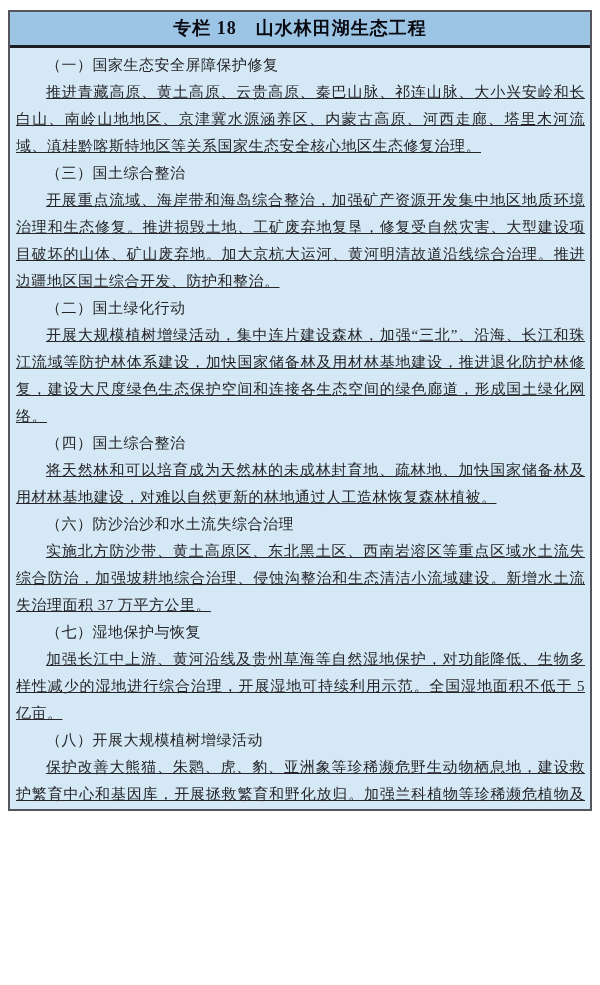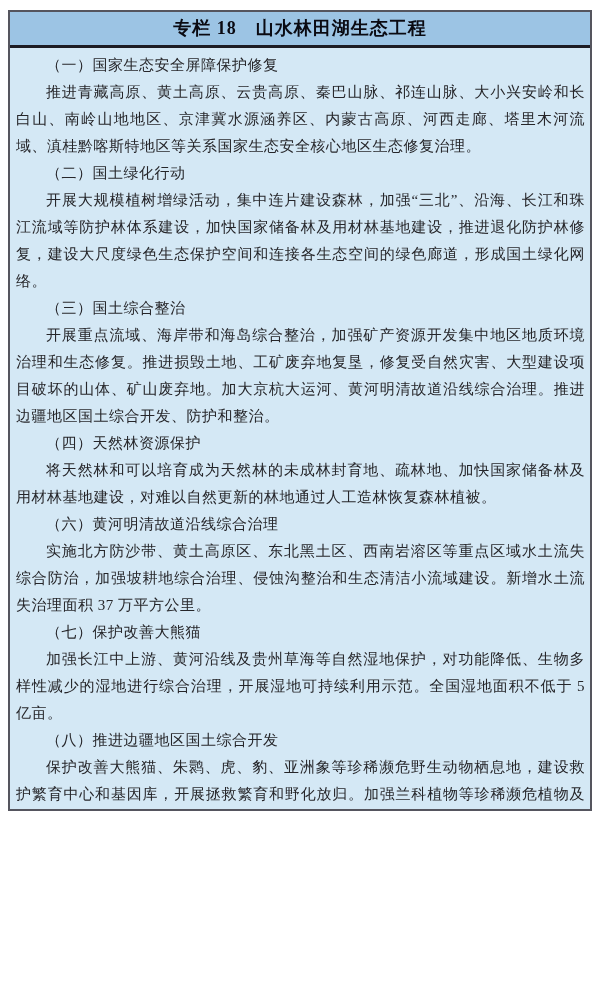--- a/index.html
+++ b/index.html
@@ -50,65 +50,66 @@
   .sec-heading{
     text-indent:2em;
     text-align:left;
     letter-spacing:0.5px;
   }
   .sec-para{
     text-indent:2em;
     text-align:justify;
     text-justify:inter-ideograph;
     letter-spacing:0.5px;
+    text-decoration:underline;
   }
 </style>
 </head>
 <body>
 
 <div class="page">
   <div class="panel">
     <div class="panel-header">
       <span>专栏 18　山水林田湖生态工程</span>
     </div>
     <div class="panel-body">
 
       <section>
         <p class="sec-heading">（一）国家生态安全屏障保护修复</p>
         <p class="sec-para">推进青藏高原、黄土高原、云贵高原、秦巴山脉、祁连山脉、大小兴安岭和长白山、南岭山地地区、京津冀水源涵养区、内蒙古高原、河西走廊、塔里木河流域、滇桂黔喀斯特地区等关系国家生态安全核心地区生态修复治理。</p>
       </section>
 
       <section>
+        <p class="sec-heading">（三）国土综合整治</p>
+        <p class="sec-para">开展重点流域、海岸带和海岛综合整治，加强矿产资源开发集中地区地质环境治理和生态修复。推进损毁土地、工矿废弃地复垦，修复受自然灾害、大型建设项目破坏的山体、矿山废弃地。加大京杭大运河、黄河明清故道沿线综合治理。推进边疆地区国土综合开发、防护和整治。</p>
+      </section>
+
+      <section>
         <p class="sec-heading">（二）国土绿化行动</p>
         <p class="sec-para">开展大规模植树增绿活动，集中连片建设森林，加强“三北”、沿海、长江和珠江流域等防护林体系建设，加快国家储备林及用材林基地建设，推进退化防护林修复，建设大尺度绿色生态保护空间和连接各生态空间的绿色廊道，形成国土绿化网络。</p>
       </section>
 
       <section>
-        <p class="sec-heading">（三）国土综合整治</p>
-        <p class="sec-para">开展重点流域、海岸带和海岛综合整治，加强矿产资源开发集中地区地质环境治理和生态修复。推进损毁土地、工矿废弃地复垦，修复受自然灾害、大型建设项目破坏的山体、矿山废弃地。加大京杭大运河、黄河明清故道沿线综合治理。推进边疆地区国土综合开发、防护和整治。</p>
-      </section>
-
-      <section>
-        <p class="sec-heading">（四）天然林资源保护</p>
+        <p class="sec-heading">（四）国土综合整治</p>
         <p class="sec-para">将天然林和可以培育成为天然林的未成林封育地、疏林地、加快国家储备林及用材林基地建设，对难以自然更新的林地通过人工造林恢复森林植被。</p>
       </section>
 
       <section>
       </section>
 
       <section>
-        <p class="sec-heading">（六）黄河明清故道沿线综合治理</p>
+        <p class="sec-heading">（六）防沙治沙和水土流失综合治理</p>
         <p class="sec-para">实施北方防沙带、黄土高原区、东北黑土区、西南岩溶区等重点区域水土流失综合防治，加强坡耕地综合治理、侵蚀沟整治和生态清洁小流域建设。新增水土流失治理面积 37 万平方公里。</p>
       </section>
 
       <section>
-        <p class="sec-heading">（七）保护改善大熊猫</p>
+        <p class="sec-heading">（七）湿地保护与恢复</p>
         <p class="sec-para">加强长江中上游、黄河沿线及贵州草海等自然湿地保护，对功能降低、生物多样性减少的湿地进行综合治理，开展湿地可持续利用示范。全国湿地面积不低于 5 亿亩。</p>
       </section>
 
       <section>
-        <p class="sec-heading">（八）推进边疆地区国土综合开发</p>
+        <p class="sec-heading">（八）开展大规模植树增绿活动</p>
         <p class="sec-para">保护改善大熊猫、朱鹮、虎、豹、亚洲象等珍稀濒危野生动物栖息地，建设救护繁育中心和基因库，开展拯救繁育和野化放归。加强兰科植物等珍稀濒危植物及极小种群野生植物生境恢复和人工拯救。</p>
       </section>
 
     </div>
   </div>
 </div>
 
 </body></html>

